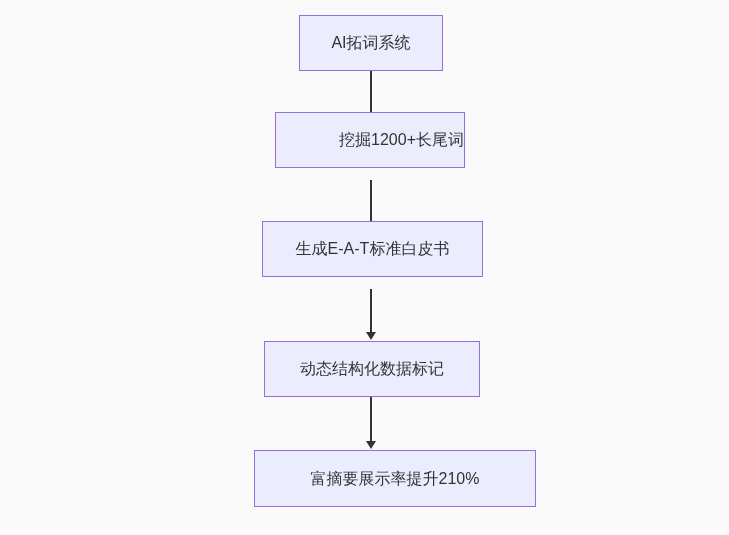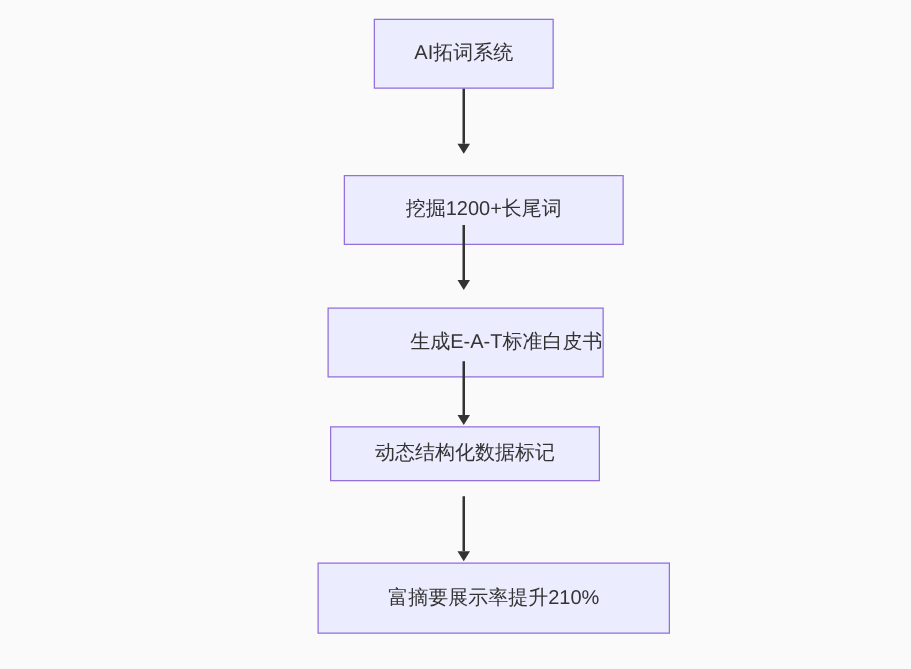--- a/index.html
+++ b/index.html
@@ -70,39 +70,39 @@
 
   <div class="node" style="left:299px; top:15px; width:144px; height:56px;">
     <span>AI拓词系统</span>
   </div>
 
   <div class="arrow" style="left:371px; top:71px; height:52px;">
     <div class="arrow-line"></div>
     <div class="arrow-head"></div>
   </div>
 
-  <div class="node" style="left:275px; top:140px; width:224px; height:56px;">
+  <div class="node" style="left:275px; top:112px; width:190px; height:56px;justify-content:flex-end;">
     <span>挖掘1200+长尾词</span>
   </div>
 
   <div class="arrow" style="left:371px; top:180px; height:52px;">
     <div class="arrow-line"></div>
     <div class="arrow-head"></div>
   </div>
 
-  <div class="node" style="left:262px; top:246px; width:221px; height:56px;justify-content:flex-end;">
+  <div class="node" style="left:262px; top:221px; width:221px; height:56px;">
     <span>生成E-A-T标准白皮书</span>
   </div>
 
   <div class="arrow" style="left:371px; top:289px; height:51px;">
     <div class="arrow-line"></div>
     <div class="arrow-head"></div>
   </div>
 
-  <div class="node" style="left:264px; top:341px; width:216px; height:44px;">
+  <div class="node" style="left:264px; top:341px; width:216px; height:56px;">
     <span>动态结构化数据标记</span>
   </div>
 
   <div class="arrow" style="left:371px; top:397px; height:52px;">
     <div class="arrow-line"></div>
     <div class="arrow-head"></div>
   </div>
 
   <div class="node" style="left:254px; top:450px; width:282px; height:57px;">
     <span>富摘要展示率提升210%</span>

